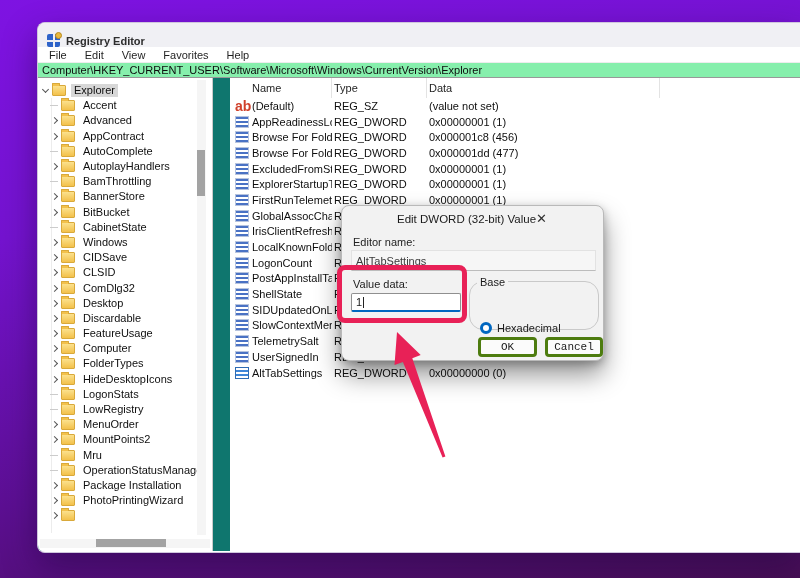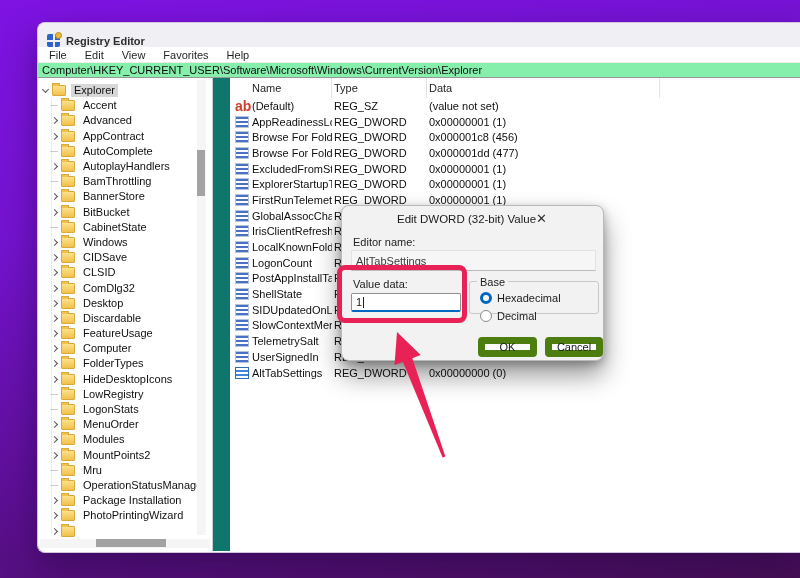--- a/index.html
+++ b/index.html
@@ -97,31 +97,31 @@
   .dlg-close { font-size: 13px; color:#2f2f2f; line-height: 12px; cursor: default; }
   .dlg-label-name { position:absolute; left: 11px; top: 30px; color:#222; }
   .dlg-name-field { position:absolute; left: 9px; top: 44px; width: 245px; height: 21px;
     background:#f6f6f6; border:1px solid #e2e2e2; border-bottom:1px solid #bcbcbc;
     display:flex; align-items:center; padding-left: 4px; color:#3a3a3a; }
   .dlg-label-data { position:absolute; left: 11px; top: 72px; color:#222; }
   .dlg-data-input { position:absolute; left: 9px; top: 87px; width: 110px; height: 19px;
     background:#fff; border:1px solid #8f8f8f; border-bottom:2px solid #0067c0;
     border-radius: 2px; display:flex; align-items:center; padding-left: 4px; }
   .caret { display:inline-block; width:1px; height:11px; background:#222; margin-left:1px; }
-  .base-group { position:absolute; left: 127px; top: 75px; width: 130px; height: 33px;
-    border: 1px solid #c9c9c9; border-radius: 3px; }
+  .base-group { position:absolute; left: 127px; top: 75px; width: 130px; height: 49px;
+    border: 1px solid #c9c9c9; border-radius: 14px; }
   .base-label { position:absolute; left: 7px; top: -6px; background:#f2f2f2; padding: 0 3px; }
-  .radio-row { position:absolute; left: 10px; display:flex; align-items:center; gap: 5px; }
+  .radio-row { position:absolute; left: 10px; display:flex; align-items:center; gap: 5px; margin-top: 30px; }
   .radio-row.hex { top: 10px; }
   .radio-row.dec { top: 28px; }
   .radio { width: 12px; height: 12px; border-radius: 50%; flex: none; background:#fff; }
   .radio.on  { border: 3.5px solid #0067c0; }
   .radio.off { border: 1px solid #8a8a8a; }
-  .dlg-btn { position:absolute; height: 20px; background:#fbfbfb; border:7px solid #4d7c0f;
-    border-radius: 4px; display:flex; align-items:center; justify-content:center; font-size: 11px; }
+  .dlg-btn { position:absolute; height: 20px; background:#fbfbfb; border:3px solid #4d7c0f;
+    border-radius: 4px; display:flex; align-items:center; justify-content:center; font-size: 11px; font-family: Liberation Mono, monospace; }
   .btn-ok { left: 136px; top: 131px; width: 59px; }
   .btn-cancel { left: 203px; top: 131px; width: 58px; }
 
   
   .hl-rect { position: absolute; left: 337px; top: 265px; width: 130px; height: 58px;
     border: 5px solid #e82157; border-radius: 8px; z-index: 20; pointer-events: none; }
   .arrow-svg { position:absolute; left:0; top:0; width:800px; height:578px; z-index: 21; pointer-events:none; }
 </style>
 </head>
 <body>
@@ -283,42 +283,35 @@
               <span class="chev closed"></span>
             </span>
             <span class="folder"></span>
             <span class="tree-label">HideDesktopIcons</span>
           </div>
           <div class="tree-row lvl1">
             <span class="twisty">
               <span class="stub"></span>
             </span>
             <span class="folder"></span>
+            <span class="tree-label">LogonStats</span>
+          </div>
+          <div class="tree-row lvl1">
+            <span class="twisty">
+              <span class="stub"></span>
+            </span>
+            <span class="folder"></span>
             <span class="tree-label">LowRegistry</span>
           </div>
           <div class="tree-row lvl1">
             <span class="twisty">
-              <span class="stub"></span>
-            </span>
-            <span class="folder"></span>
-            <span class="tree-label">LogonStats</span>
-          </div>
-          <div class="tree-row lvl1">
-            <span class="twisty">
               <span class="chev closed"></span>
             </span>
             <span class="folder"></span>
             <span class="tree-label">MenuOrder</span>
-          </div>
-          <div class="tree-row lvl1">
-            <span class="twisty">
-              <span class="chev closed"></span>
-            </span>
-            <span class="folder"></span>
-            <span class="tree-label">Modules</span>
           </div>
           <div class="tree-row lvl1">
             <span class="twisty">
               <span class="chev closed"></span>
             </span>
             <span class="folder"></span>
             <span class="tree-label">MountPoints2</span>
           </div>
           <div class="tree-row lvl1">
             <span class="twisty">

